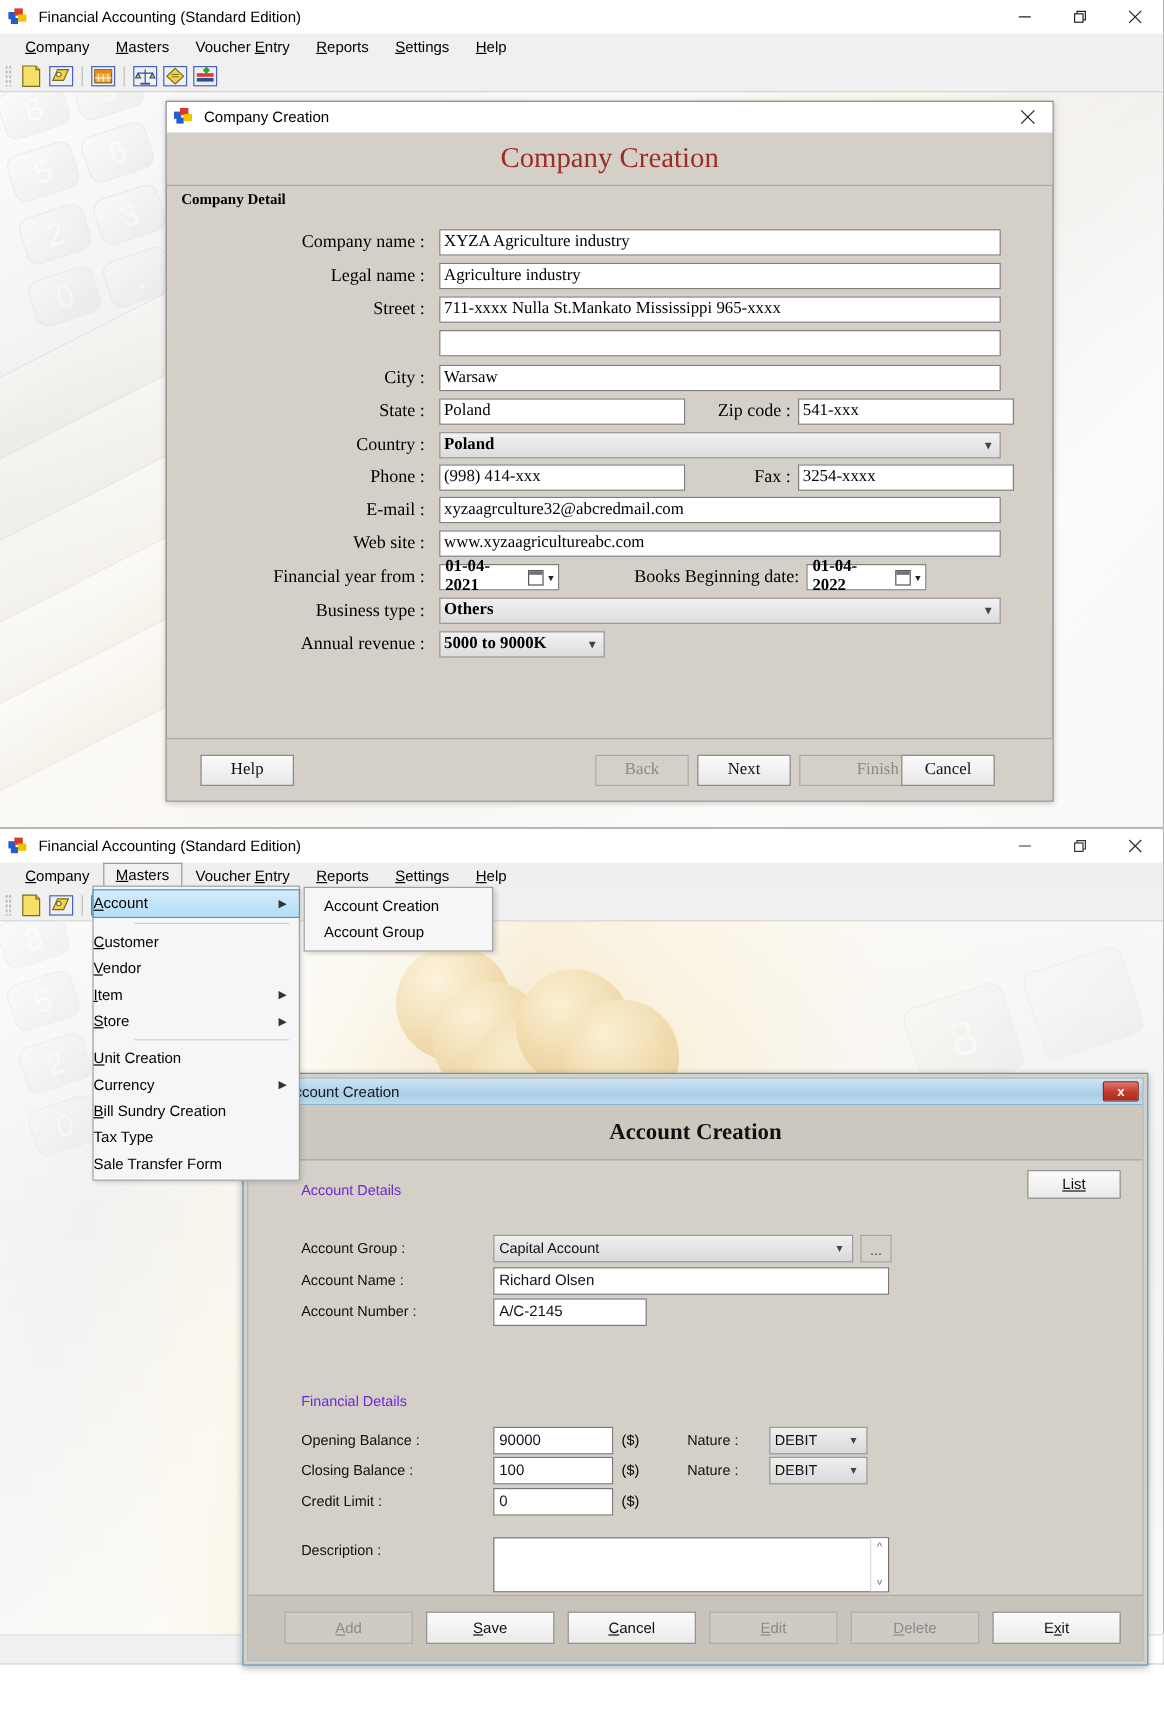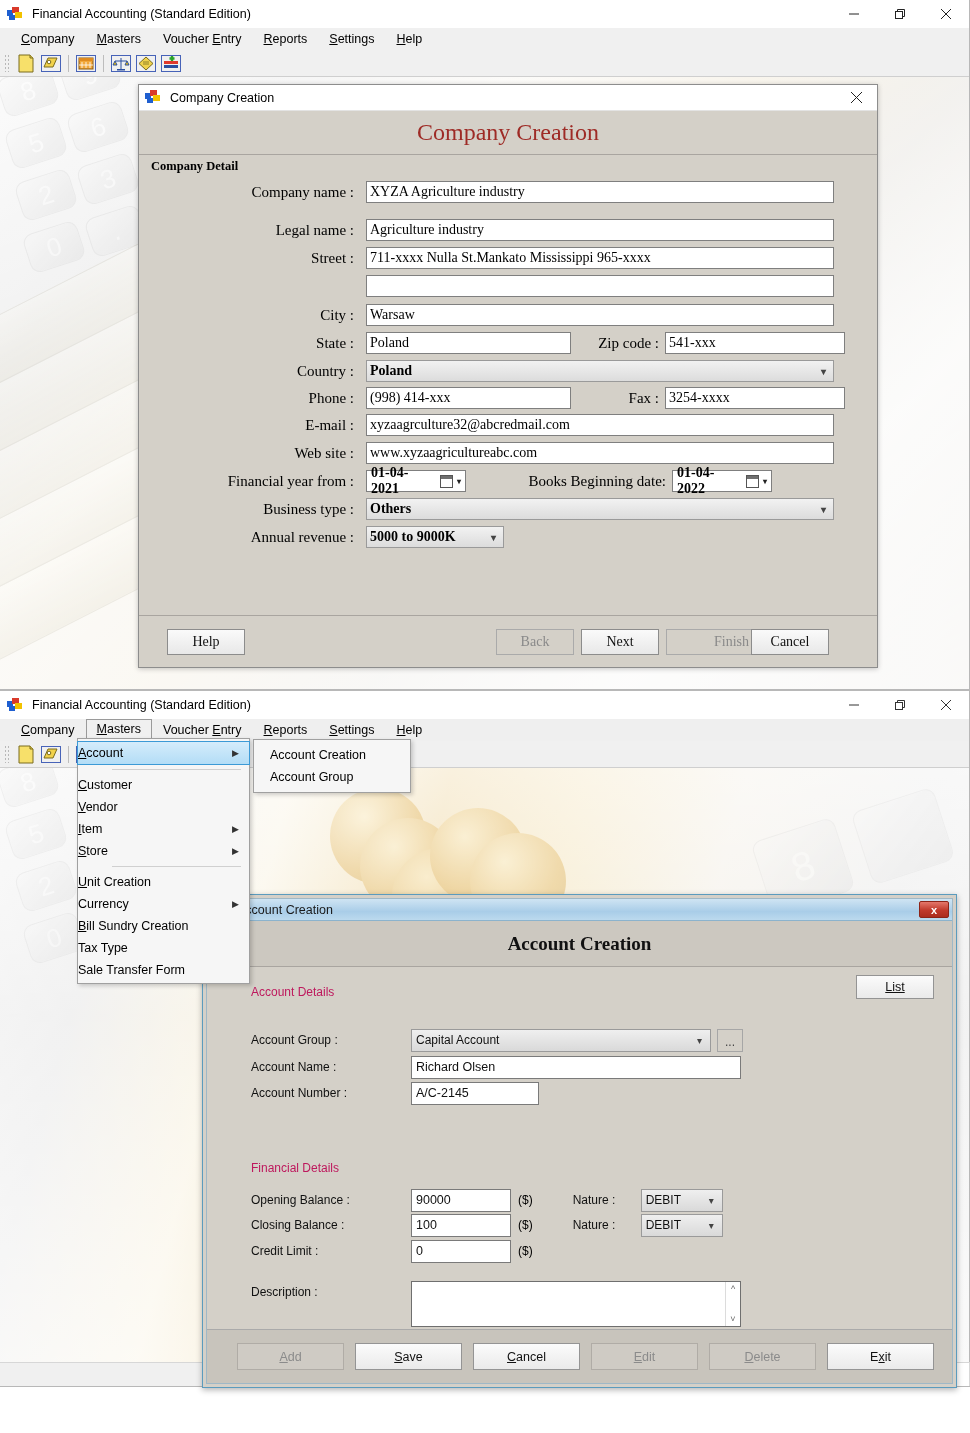--- a/index.html
+++ b/index.html
@@ -207,21 +207,21 @@
     background: linear-gradient(180deg,#e4776b,#c0392b 55%,#ab2c1e);
     border: 1px solid #8d2418; border-radius: 2px;
     display: flex; align-items: center; justify-content: center;
     color: #fff; font-size: 11px; font-weight: bold;
   }
   .dlg2-head {
     height: 46px; background: #ccc8c0; display: flex; align-items: center; justify-content: center;
     border-bottom: 1px solid #a9a5a0;
   }
   .dlg2-head .h { font-family: "Liberation Serif", serif; font-weight: bold; font-size: 19px; color: #111; }
-  .sec-label { position: absolute; font-size: 12px; color: #be185d; }
+  .sec-label { position: absolute; font-size: 12px; color: #6d28d9; }
   .a-row { position: absolute; height: 22px; display: flex; align-items: center; }
   .a-label { font-size: 12px; color: #111; text-align: left; white-space: nowrap; }
   .a-input {
     background: #fff; border: 1px solid #7a7a7a; height: 23px; font-size: 12.5px;
     padding: 0 4px; display: flex; align-items: center; color: #111;
   }
   .a-select {
     background: linear-gradient(180deg,#efefef,#d9d9d9); border: 1px solid #9a9a9a;
     height: 23px; font-size: 12px; padding: 0 4px; display: flex;
     align-items: center; justify-content: space-between; color: #111;
@@ -392,21 +392,21 @@
       </div>
 
       <div class="dlg1-head">
         <span class="h">Company Creation</span>
       </div>
 
       <div class="grp-label">Company Detail</div>
 
       <div class="dlg1-body">
 
-        <div class="frow" style="left:0;top:8px;width:700px;">
+        <div class="frow" style="left:0;top:18px;width:700px;">
           <span class="flabel" style="width:215px;">Company name :</span>
           <span class="finput" style="width:468px;margin-left:12px;">XYZA Agriculture industry</span>
         </div>
 
         <div class="frow" style="left:0;top:46px;width:700px;">
           <span class="flabel" style="width:215px;">Legal name :</span>
           <span class="finput" style="width:468px;margin-left:12px;">Agriculture industry</span>
         </div>
 
         <div class="frow" style="left:0;top:74px;width:700px;">

